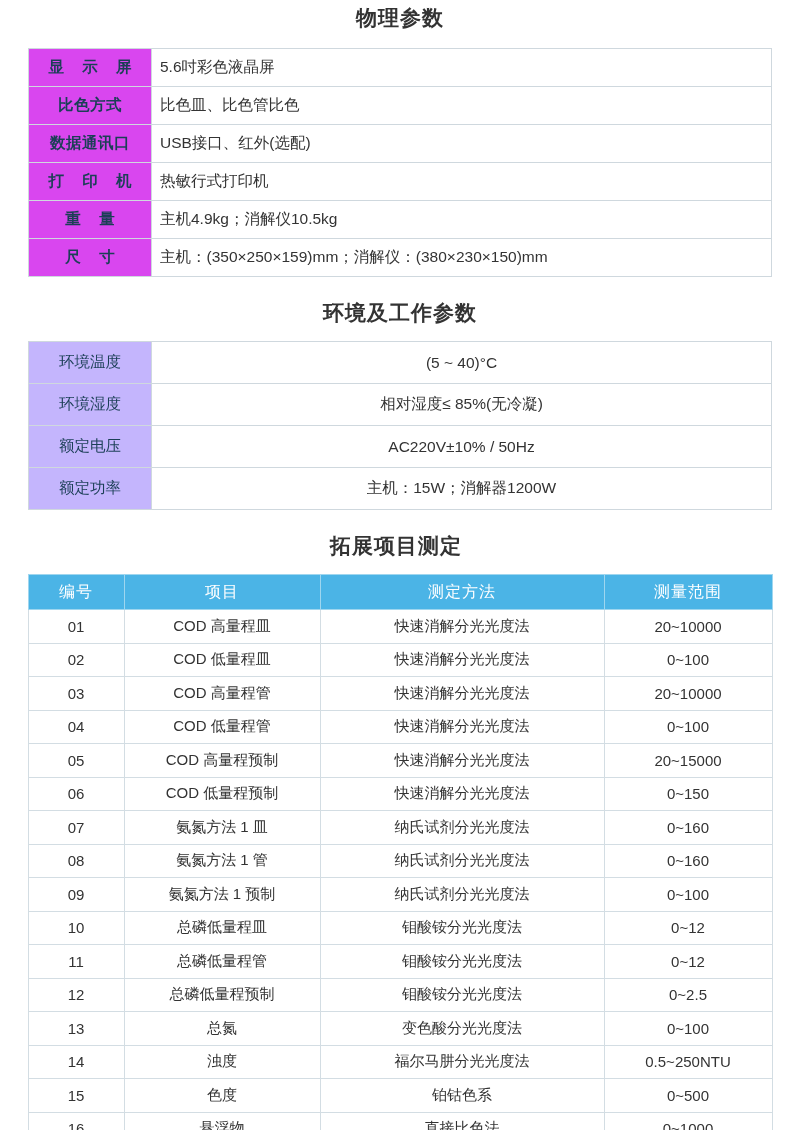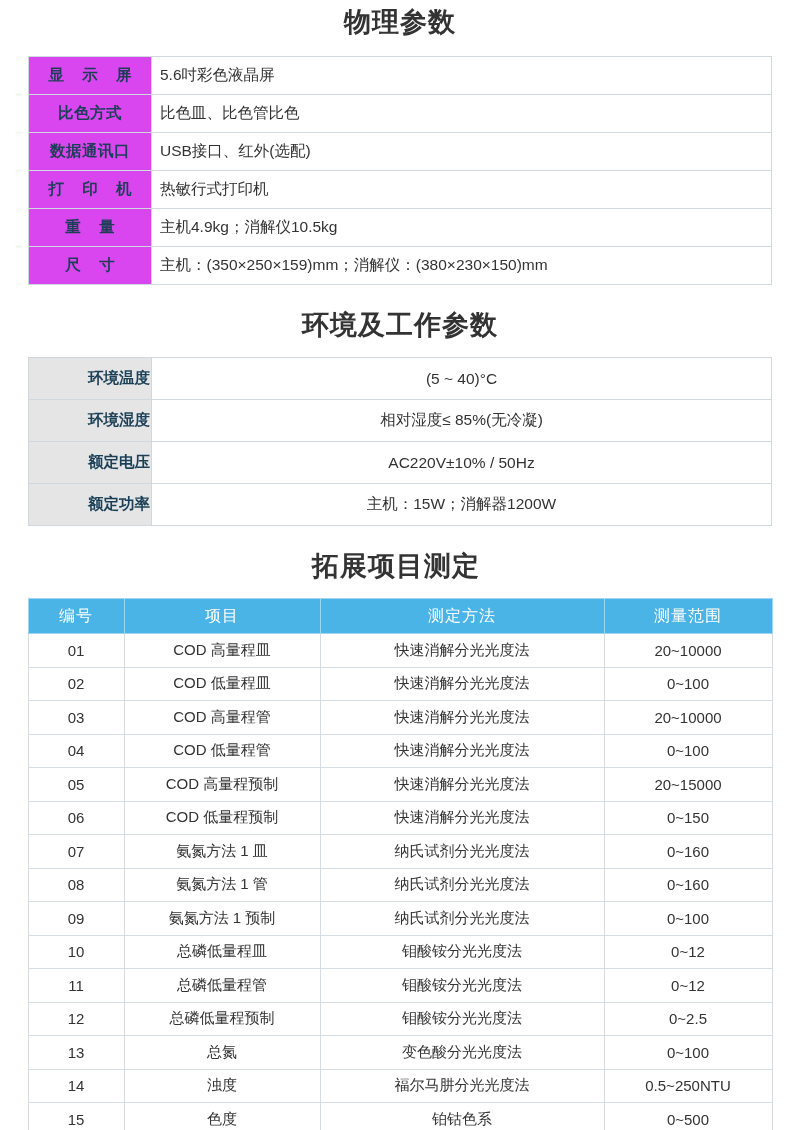--- a/index.html
+++ b/index.html
@@ -13,21 +13,21 @@
     font-family: "Liberation Sans", "DejaVu Sans", sans-serif;
     color: #333333;
     overflow: hidden;
   }
   .page {
     width: 800px;
     position: relative;
   }
   .section-title {
     text-align: center;
-    font-size: 27px;
+    font-size: 21px;
     font-weight: bold;
     color: #333333;
     letter-spacing: 1px;
   }
   .t1 { margin: 4px 0 16px 0; }
   .t2 { margin: 22px 0 14px 0; }
   .t3 { margin: 22px 8px 14px 0; }
 
   table {
     border-collapse: collapse;
@@ -65,23 +65,23 @@
     width: 744px;
     margin: 0 auto;
   }
   .env-table td {
     border: 1px solid #cfd8de;
     height: 39px;
     font-size: 15.5px;
   }
   .env-table td.label {
     width: 120px;
-    background: #e5e5e5;
-    text-align: right;
-    font-weight: bold;
+    background: #c4b5fd;
+    text-align: center;
+    font-weight: normal;
     color: #1b3f56;
   }
   .env-table td.value {
     text-align: center;
     background: #ffffff;
   }
 
   .items-table {
     width: 744px;
     margin: 0 auto;

